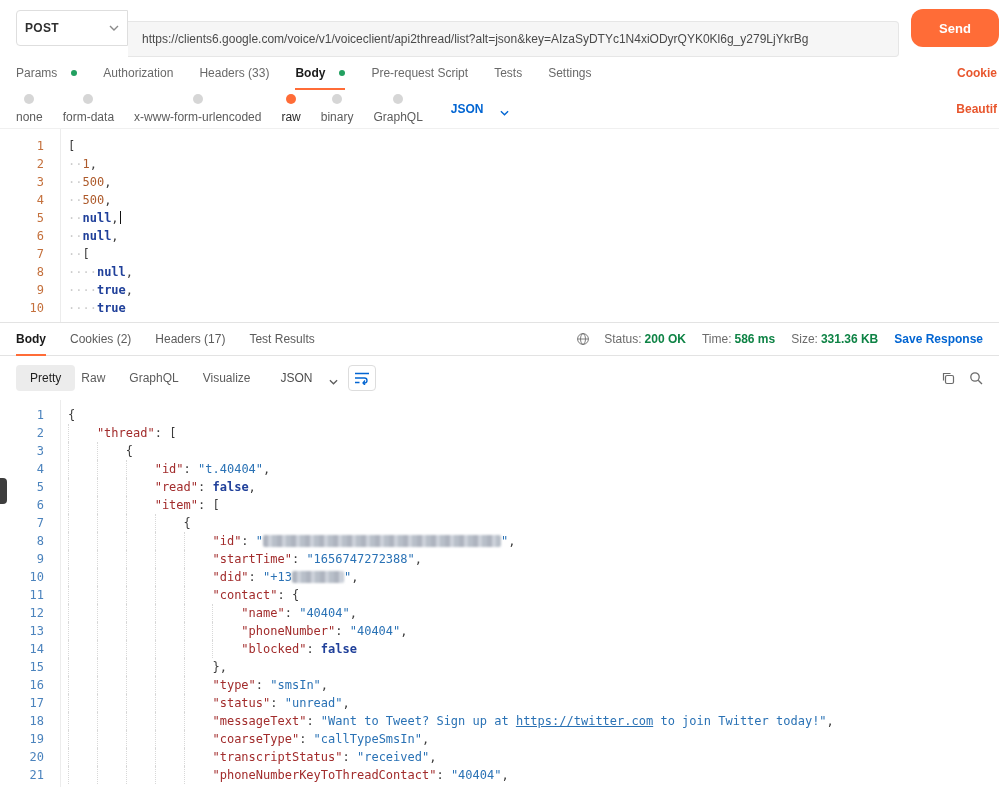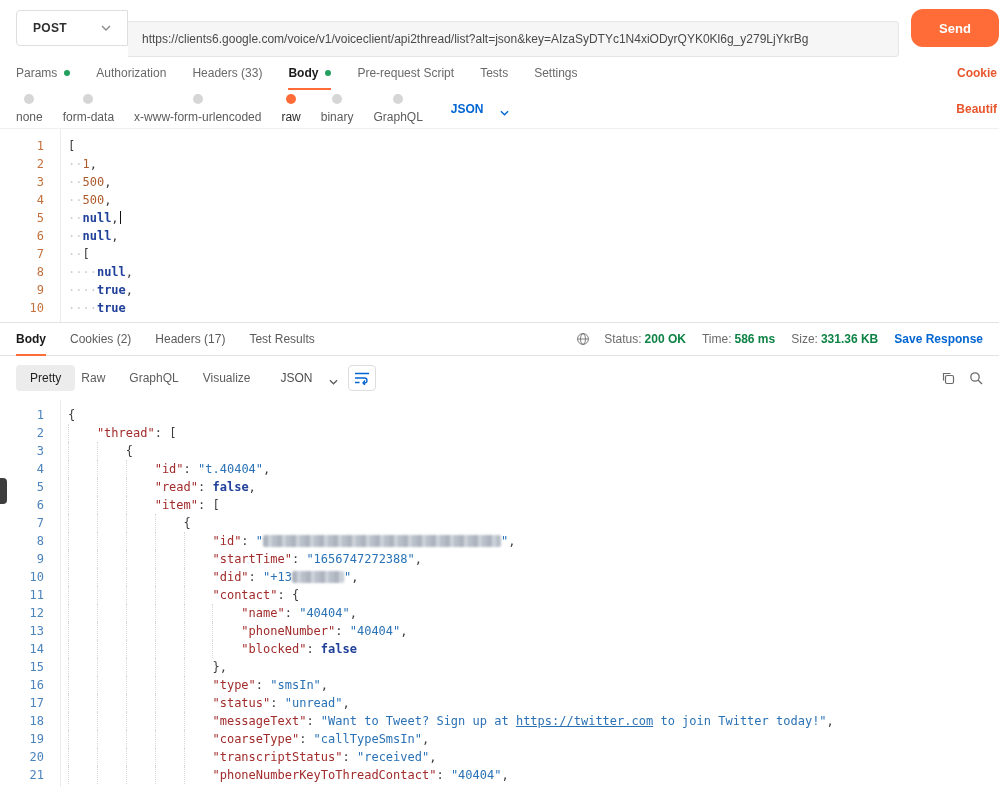--- a/index.html
+++ b/index.html
@@ -3,33 +3,33 @@
 <meta charset="utf-8">
 <style>
   html,body{margin:0;padding:0;background:#fff;}
   .app{position:relative;width:999px;height:787px;overflow:hidden;background:#fff;
        font-family:"Liberation Sans",sans-serif;color:#3d3d3d;box-sizing:border-box;}
   .spacer{flex:1;}
 
   
   .topbar{height:56px;display:flex;align-items:center;padding:0 0 0 16px;box-sizing:border-box;}
   .method{height:36px;width:112px;border:1px solid #dedede;border-radius:4px 0 0 4px;display:flex;
-          align-items:center;justify-content:space-between;padding:0 16px;box-sizing:border-box;
+          align-items:center;justify-content:space-between;padding:0 8px;box-sizing:border-box;
           background:#fff;cursor:pointer;}
   .method-label{font-size:12px;font-weight:bold;color:#2f2f2f;letter-spacing:.3px;}
   .url{flex:1;height:36px;border:1px solid #e6e6e6;border-left:none;border-radius:0 4px 4px 0;
        background:#f6f6f6;font-family:"Liberation Sans",sans-serif;font-size:12px;color:#4a4a4a;
        padding:0 14px;box-sizing:border-box;outline:none;margin-top:22px;}
   .send{margin-left:12px;flex:0 0 88px;height:38px;border:none;border-radius:12px;
         background:#ff6c37;color:#fff;font-family:"Liberation Sans",sans-serif;
         font-size:13px;font-weight:bold;cursor:pointer;}
 
   
   .tabs-row{height:34px;display:flex;align-items:center;padding:0 6px 0 16px;box-sizing:border-box;}
-  .rtab{display:flex;align-items:center;gap:7px;margin-right:26px;height:100%;font-size:12px;
+  .rtab{display:flex;align-items:center;gap:14px;margin-right:26px;height:100%;font-size:12px;
         color:#696969;cursor:pointer;position:relative;white-space:nowrap;}
   .rtab.active{color:#1a1a1a;font-weight:bold;}
   .rtab.active::after{content:"";position:absolute;left:0;right:0;bottom:0;height:2px;background:#ff6c37;}
   .gdot{width:6px;height:6px;border-radius:50%;background:#22a060;display:inline-block;}
   .cookies-link,.beautify-link{font-size:12px;font-weight:bold;color:#e8562d;cursor:pointer;
         white-space:nowrap;margin-right:-4px;}
 
   
   .modes-row{height:38px;display:flex;align-items:center;padding:0 6px 0 16px;box-sizing:border-box;}
   .mode{display:flex;align-items:center;gap:6px;margin-right:20px;font-size:12px;color:#5c5c5c;cursor:pointer;white-space:nowrap;flex-direction:column;}

